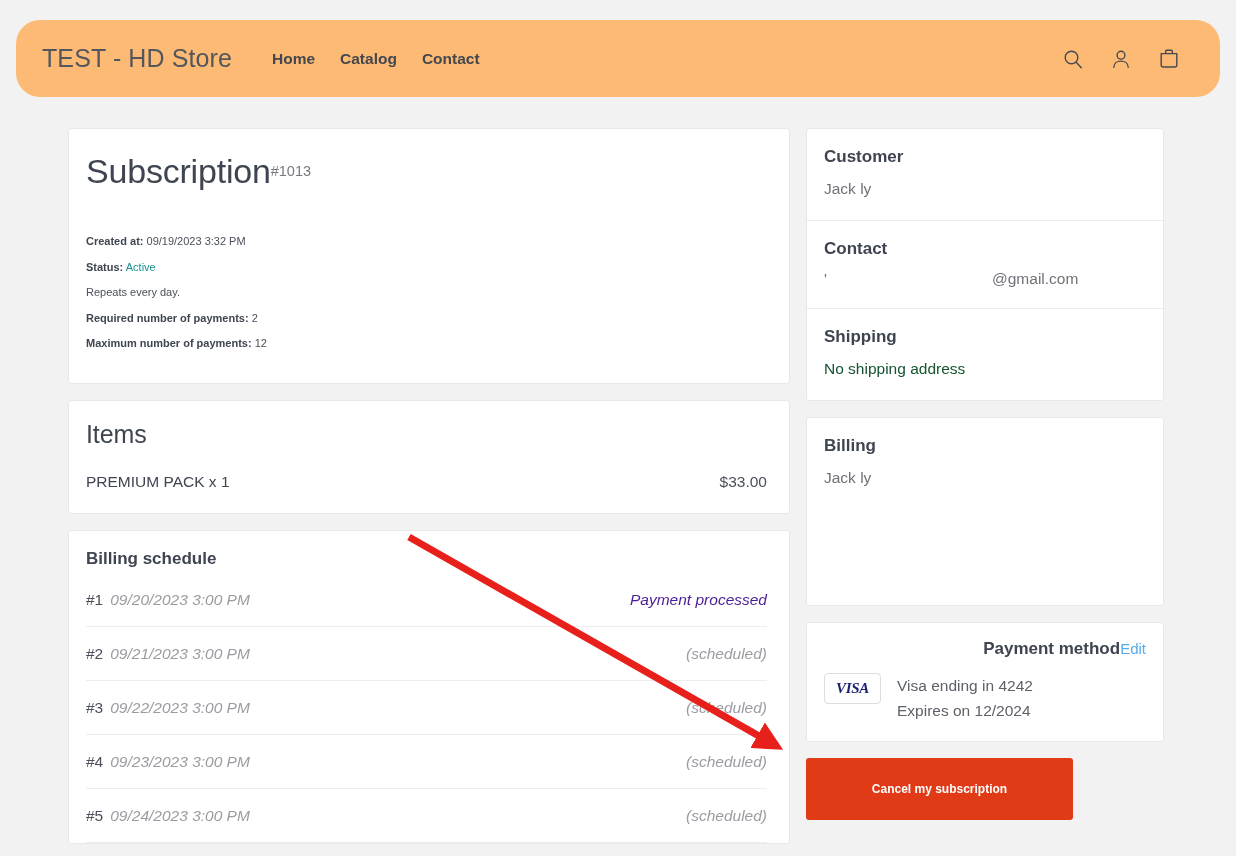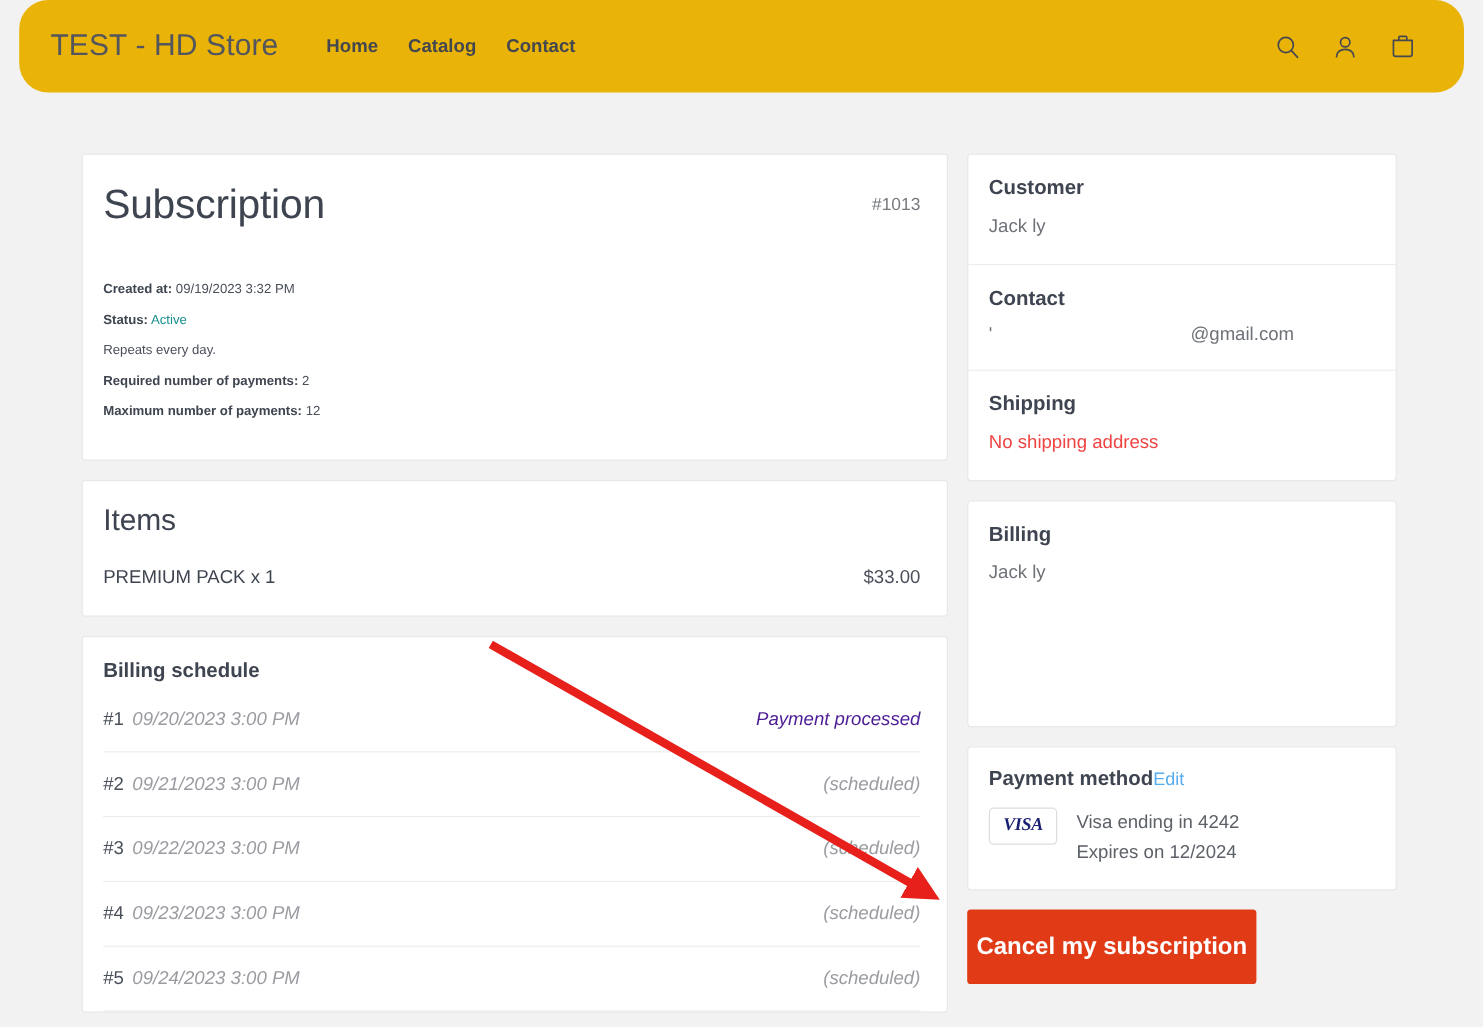--- a/index.html
+++ b/index.html
@@ -14,24 +14,24 @@
     background: #f2f2f2;
     font-family: "Liberation Sans", sans-serif;
     color: #3f4550;
     -webkit-font-smoothing: antialiased;
   }
 
   
   .site-header {
     position: absolute;
     left: 16px;
-    top: 0;
+    top: 20px;
     width: 1204px;
     height: 77px;
-    background: #eab308;
+    background: #fdba74;
     border-radius: 24px;
     display: flex;
     align-items: center;
     padding: 0 26px 0 26px;
   }
   .brand {
     font-size: 25px;
     color: #53565c;
     letter-spacing: 0.1px;
     white-space: nowrap;
@@ -85,34 +85,32 @@
     border: 1px solid #e8e8ea;
     border-radius: 3px;
     margin-bottom: 16px;
   }
 
   
   .sub-card { padding: 24px 22px 26px 17px; }
   .sub-top {
     display: flex;
     align-items: flex-start;
-    justify-content: space-between;
   }
   .sub-title {
     font-size: 34px;
     font-weight: normal;
     color: #3f4550;
     letter-spacing: -0.2px;
     line-height: 1.1;
   }
   .sub-number {
     font-size: 14.5px;
     color: #77797f;
     padding-top: 10px;
-    margin-left: 17px;
   }
   .sub-details {
     margin-top: 39px;
     font-size: 11px;
     line-height: 25.5px;
     color: #4a4f59;
   }
   .sub-details b { font-weight: bold; color: #3f4550; }
   .status-active { color: #178f8f; }
 
@@ -166,36 +164,36 @@
     font-size: 17px;
     font-weight: bold;
     color: #3f4550;
     margin-bottom: 11px;
   }
   .side-text {
     font-size: 15.5px;
     color: #6f7279;
     line-height: 22px;
   }
-  .side-text.muted { color: #ef4444; }
+  .side-text.muted { color: #14532d; }
   .email-line {
     display: flex;
     font-size: 15.5px;
     color: #6f7279;
   }
   .email-prefix { width: 168px; flex: 0 0 168px; }
 
   .billing-card { padding-bottom: 96px; }
 
   
   .pay-card { padding: 16px 17px 18px 17px; }
   .pay-head {
     display: flex;
     align-items: baseline;
-    justify-content: flex-start;
+    justify-content: flex-end;
   }
   .edit-link {
     font-size: 15px;
     color: #55acee;
     text-decoration: none;
   }
   .pay-body {
     margin-top: 14px;
     display: flex;
     align-items: flex-start;
@@ -223,29 +221,29 @@
   .pay-lines {
     font-size: 15.5px;
     color: #5d6views;
     color: #5d6168;
     line-height: 25px;
   }
 
   
   .cancel-btn {
     display: block;
-    width: 241px;
+    width: 267px;
     height: 62px;
     margin-top: 16px;
     background: #e03a16;
     color: #ffffff;
     border: none;
     border-radius: 3px;
     font-family: "Liberation Sans", sans-serif;
-    font-size: 20px;
+    font-size: 12px;
     font-weight: bold;
     cursor: pointer;
   }
 
   
   .annotation {
     position: absolute;
     left: 0;
     top: 0;
     width: 1236px;

